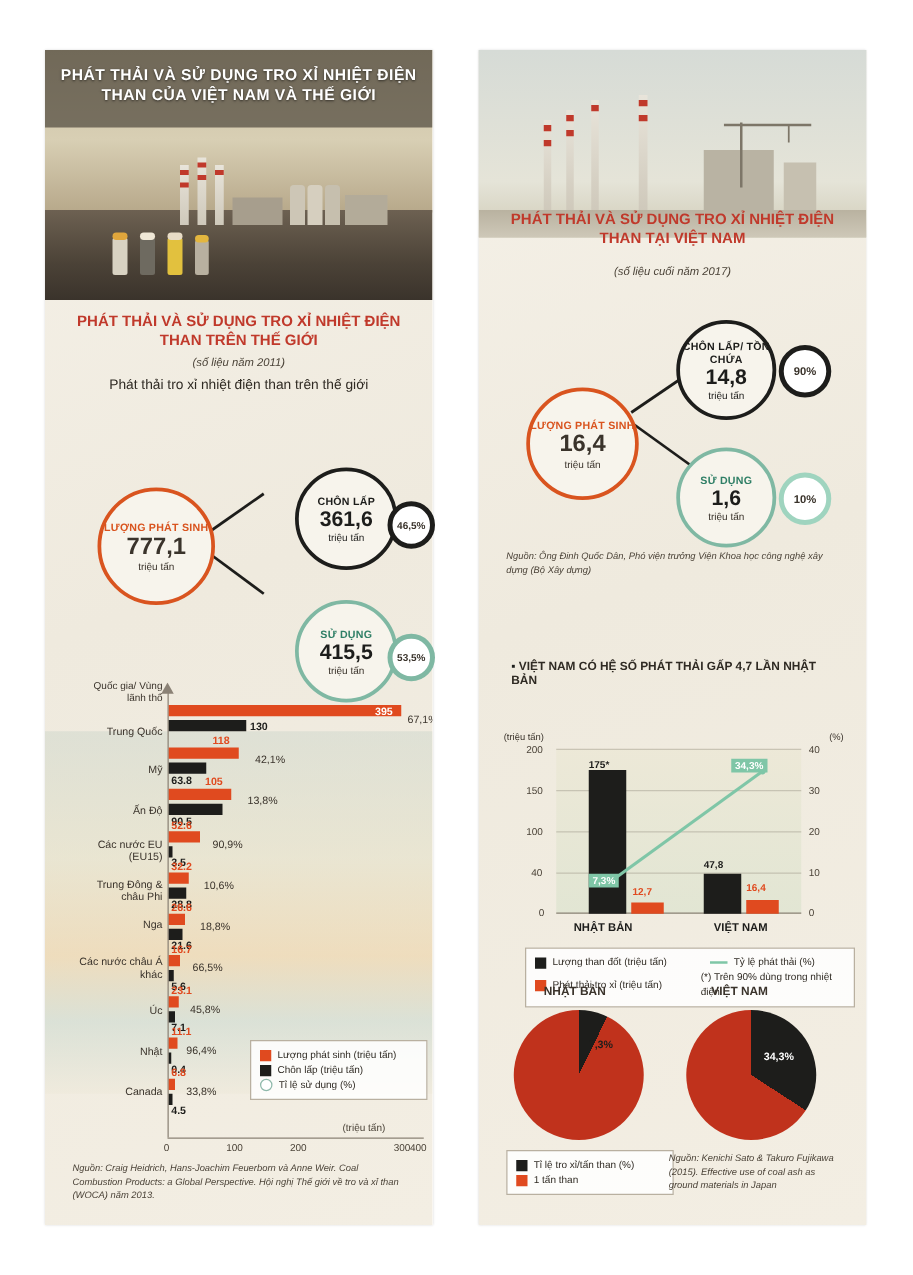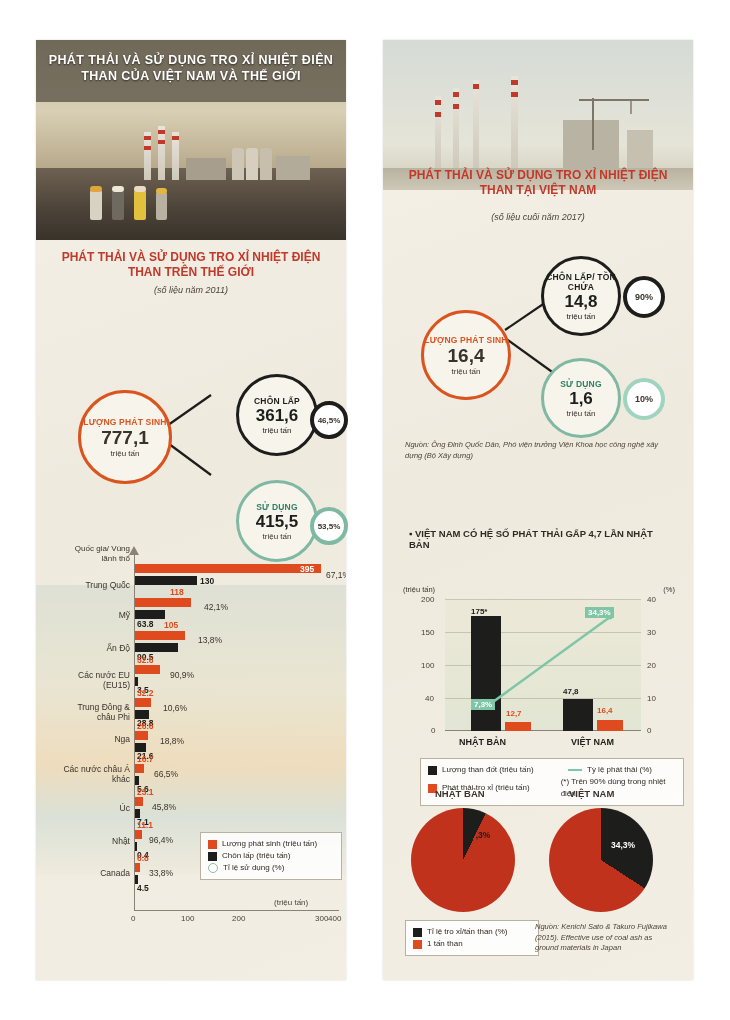--- a/index.html
+++ b/index.html
@@ -133,20 +133,21 @@
       <div class="worker" style="left:98px;top:146px;width:12px;height:6px;background:#e8dcc6;border-radius:3px;"></div>
       <div class="worker" style="left:120px;top:152px;width:11px;height:28px;background:#b8b0a0;"></div>
       <div class="worker" style="left:120px;top:148px;width:11px;height:6px;background:#e3b63f;border-radius:3px;"></div>
 
       <div class="title-band"></div>
       <div class="hero-title">PHÁT THẢI VÀ SỬ DỤNG TRO XỈ NHIỆT ĐIỆN THAN CỦA VIỆT NAM VÀ THẾ GIỚI</div>
     </div>
 
     <div class="sec-title" style="position:absolute;left:22px;top:210px;width:266px;font-size:12px;">PHÁT THẢI VÀ SỬ DỤNG TRO XỈ NHIỆT ĐIỆN THAN TRÊN THẾ GIỚI</div>
     <div class="sub-note" style="position:absolute;left:22px;top:245px;width:266px;">(số liệu năm 2011)</div>
+    <div style="position:absolute;left:22px;top:262px;width:266px;text-align:center;font-size:11px;color:#2f2a23;">Phát thải tro xỉ nhiệt điện than trên thế giới</div>
 
     <svg style="position:absolute;left:0;top:280px;width:310px;height:190px;">
       <path d="M125,110 L175,75" stroke="#1d1d1b" stroke-width="2.2" fill="none"></path>
       <path d="M125,118 L175,155" stroke="#1d1d1b" stroke-width="2.2" fill="none"></path>
     </svg>
 
     <div class="circ" style="left:42px;top:350px;width:88px;height:88px;border:3px solid #d9541f;color:#3a332b;">
       <div class="lbl" style="color:#d9541f;">LƯỢNG PHÁT SINH</div>
       <div class="val" style="font-size:19px;">777,1</div>
       <div class="unit">triệu tấn</div>
@@ -264,20 +265,21 @@
           <span class="sw black"></span>
           <span>Chôn lấp (triệu tấn)</span>
         </div>
         <div class="lg-row">
           <span class="sw ring"></span>
           <span>Tỉ lệ sử dụng (%)</span>
         </div>
       </div>
     </div>
 
+    <div class="source" style="left:22px;top:890px;width:270px;">Nguồn: Craig Heidrich, Hans-Joachim Feuerborn và Anne Weir. Coal Combustion Products: a Global Perspective. Hội nghị Thế giới về tro và xỉ than (WOCA) năm 2013.</div>
   </div>
 
   <div class="panel" id="right-panel">
 
     <div id="right-hero">
       <div style="position:absolute;left:0;top:0;width:310px;height:150px;background:linear-gradient(180deg,#d6dbd6,#e5e4d8 70%,#cfcab6);"></div>
       <div class="stack" style="left:52px;top:56px;width:6px;height:72px;"></div>
       <div class="stripe" style="left:52px;top:60px;width:6px;height:5px;"></div>
       <div class="stripe" style="left:52px;top:72px;width:6px;height:5px;"></div>
       <div class="stack" style="left:70px;top:48px;width:6px;height:80px;"></div>

